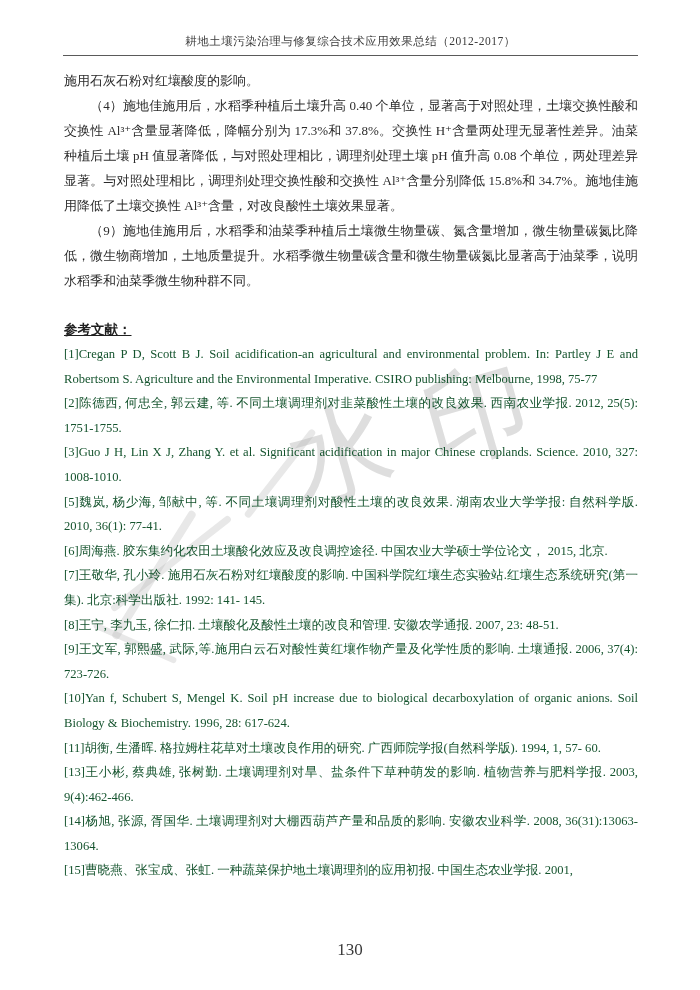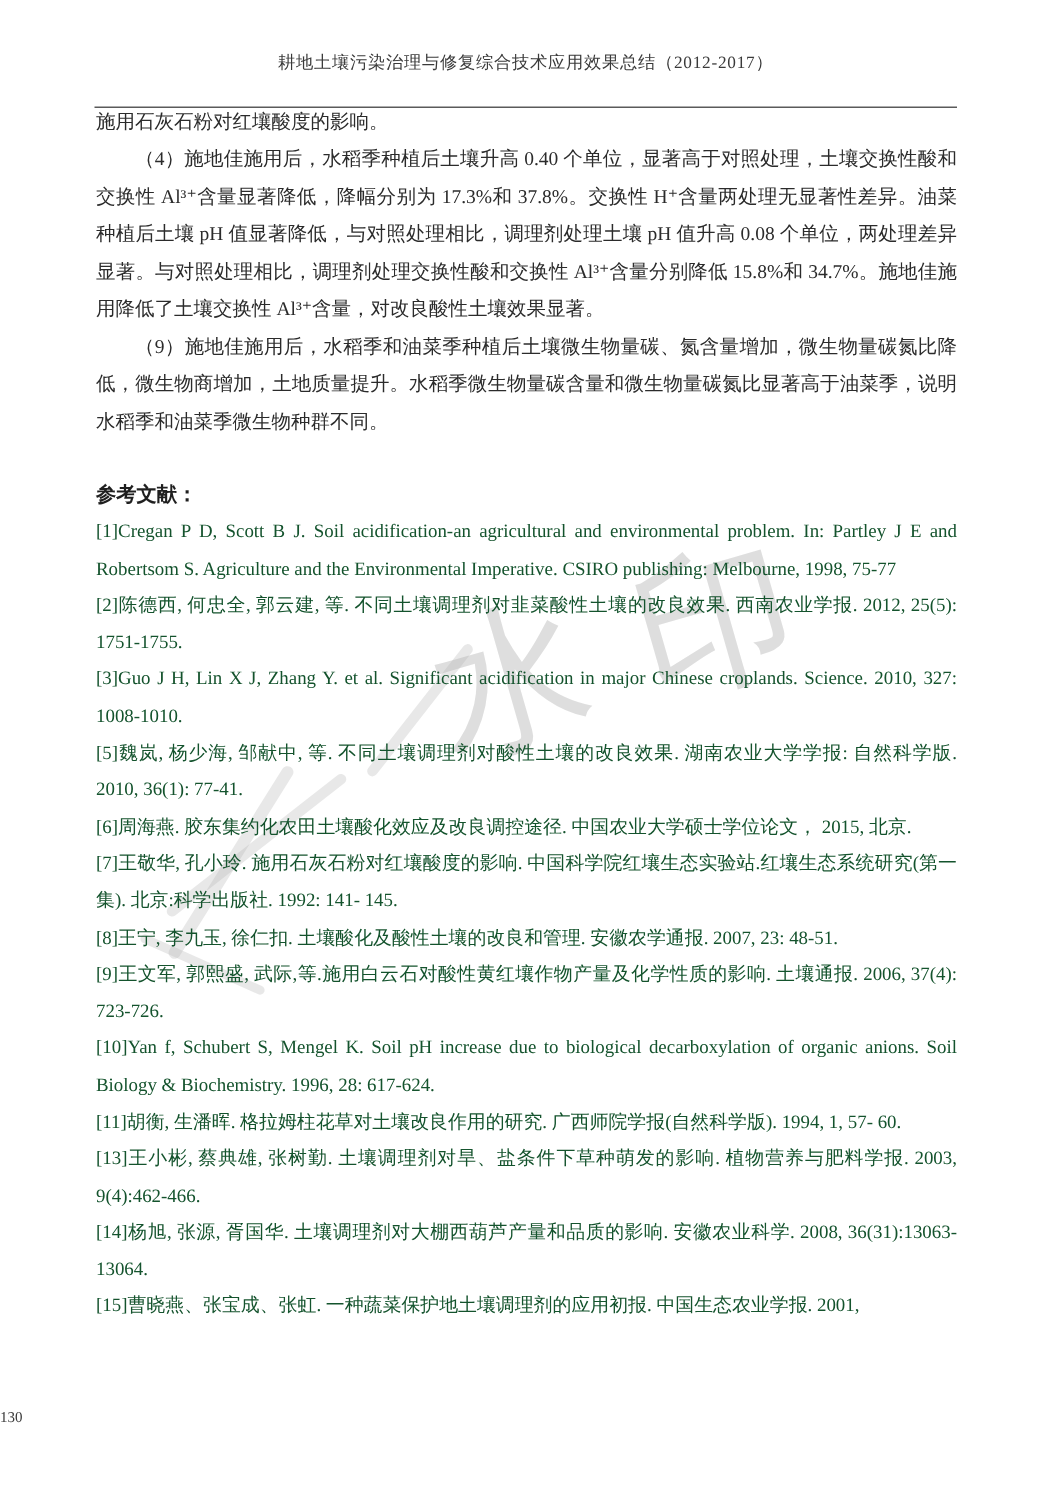--- a/index.html
+++ b/index.html
@@ -9,21 +9,21 @@
     background:#ffffff;
     overflow:hidden;
     font-family:"Liberation Serif","DejaVu Serif",serif;
     color:#2e2e2e;
   }
   .running-header{
     position:absolute;left:63px;right:62px;top:34px;
     text-align:center;
     font-size:11.5px;
     color:#3a3a3a;
-    padding-bottom:22px;
+    padding-bottom:6px;
     border-bottom:1.5px solid #5a5a5a;
     letter-spacing:.5px;
   }
   .content{
     position:absolute;left:64px;right:62px;top:68px;
     z-index:2;
   }
   .para{
     margin:0;
     font-size:13px;
@@ -32,30 +32,31 @@
     text-justify:inter-ideograph;
     color:#2b2b2b;
   }
   .para.indent{text-indent:2em;}
   .refs-heading{
     margin:28px 0 3px 0;
     font-size:13.5px;
     font-weight:bold;
     color:#1f1f1f;
     font-family:"Liberation Sans","DejaVu Sans",sans-serif;
+    text-decoration:underline;
   }
   .para.ref{
     font-size:12.6px;
     line-height:24.6px;
     color:#14532d;
   }
   .page-number{
     position:absolute;left:0;right:0;top:940px;
-    text-align:left;
-    font-size:10px;color:#3a3a3a;
+    text-align:center;
+    font-size:17px;color:#3a3a3a;
     z-index:2;
     font-family:Liberation Serif, serif;
   }
   .watermark{
     position:absolute;left:285px;top:360px;
     z-index:1;
     transform:rotate(-16deg);
     font-size:104px;
     letter-spacing:38px;
     color:rgba(173,173,173,0.40);

